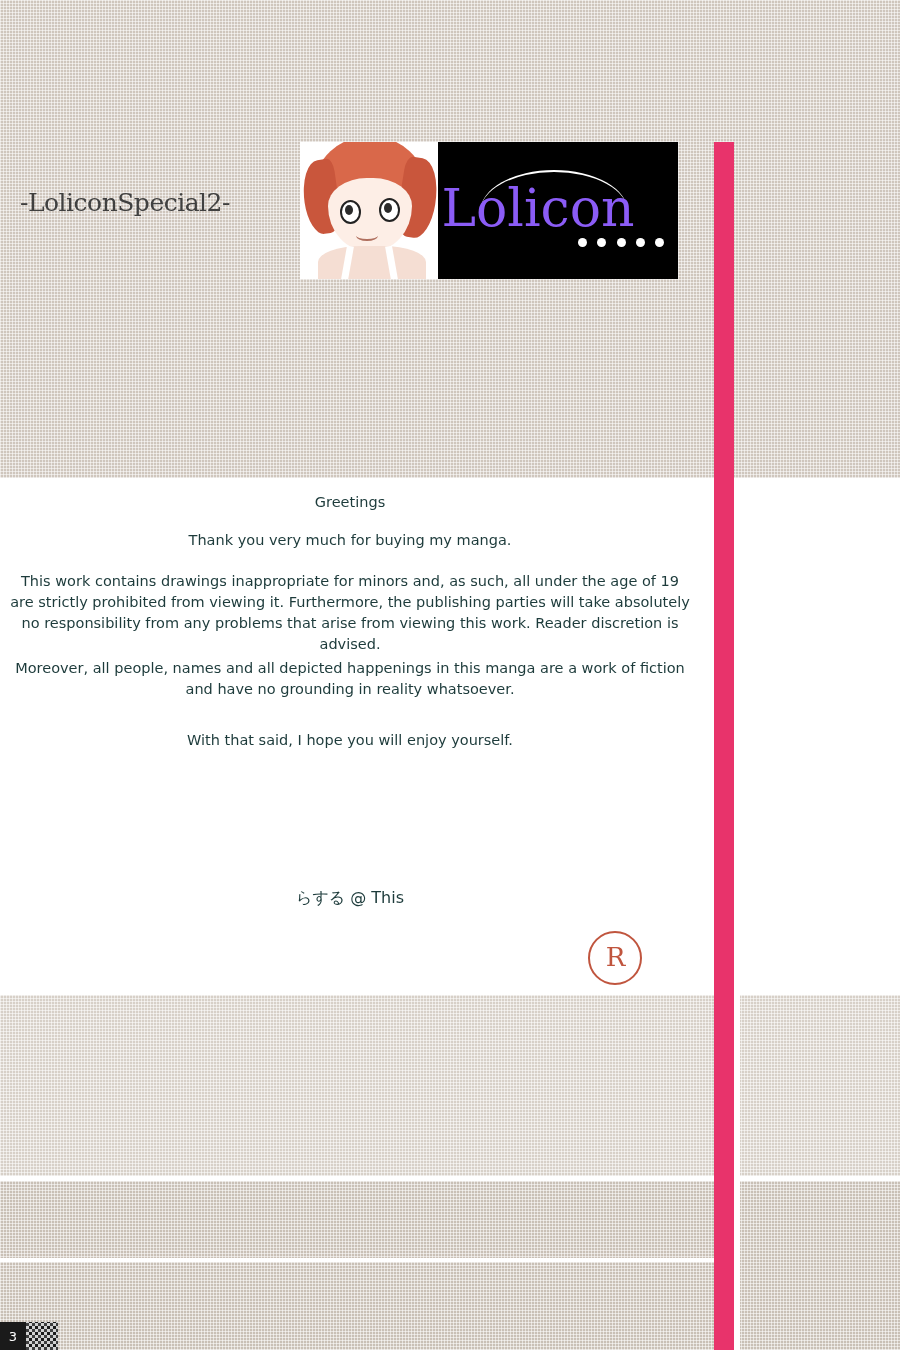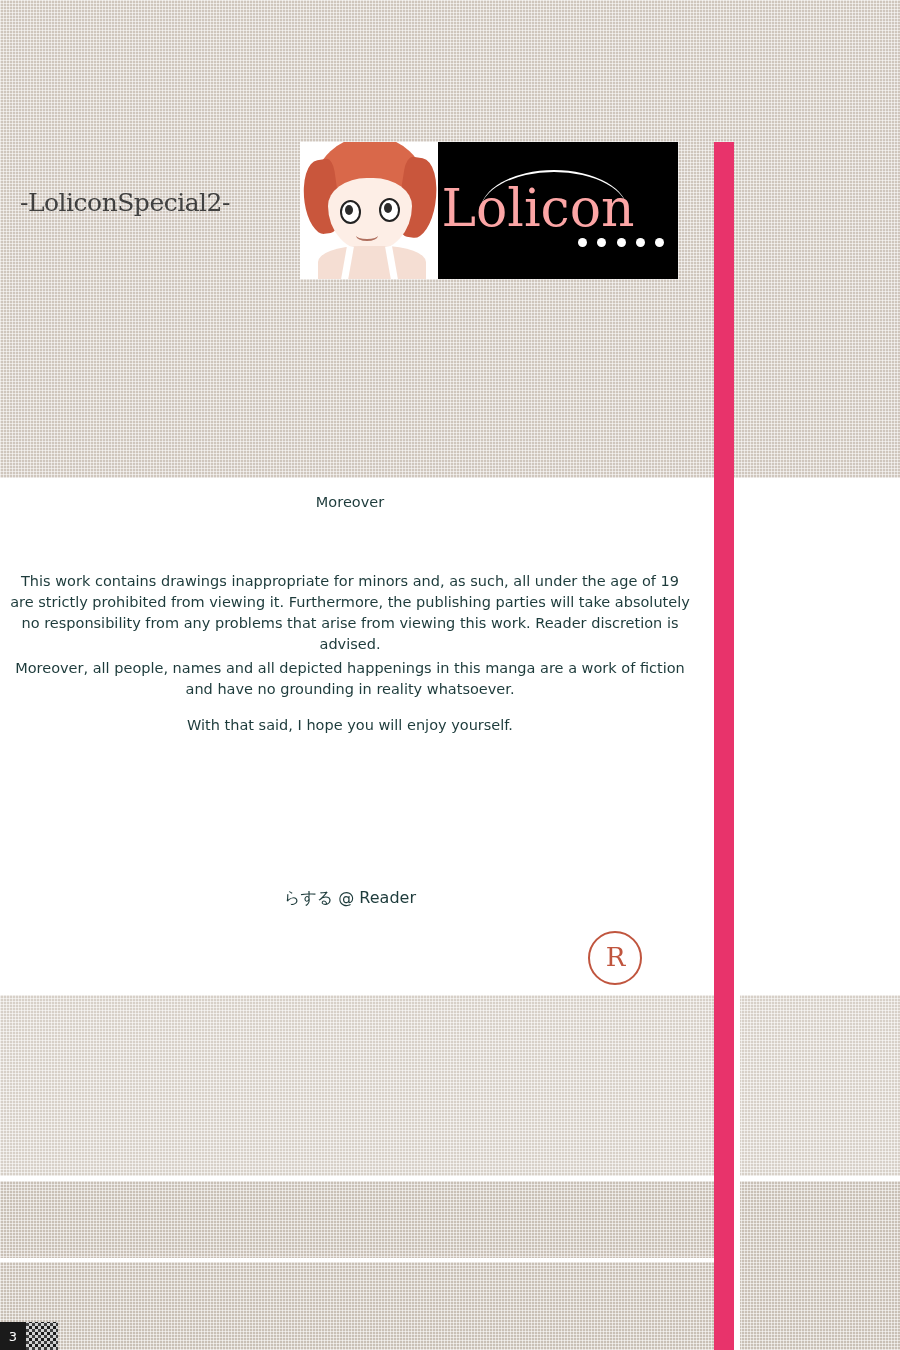--- a/index.html
+++ b/index.html
@@ -198,21 +198,21 @@
     width: 240px;
     height: 137px;
     background: #000000;
   }
   #logo-word {
     position: absolute;
     left: 0;
     top: 36px;
     width: 200px;
     text-align: center;
-    color: #fca5a5;
+    color: #8b5cf6;
     font-family: "DejaVu Serif", serif;
     font-size: 52px;
     letter-spacing: 0px;
   }
   #logo-arc {
     position: absolute;
     left: 42px;
     top: 28px;
     width: 148px;
     height: 40px;
@@ -249,21 +249,21 @@
     font-size: 14.5px;
     line-height: 21px;
     text-align: center;
     width: 680px;
     left: 10px;
   }
   #greet-heading { top: 14px; text-align: center; }
   #greet-thanks  { top: 52px; }
   #para1 { top: 93px; }
   #para2 { top: 180px; }
-  #para3 { top: 237px; }
+  #para3 { top: 252px; }
   #signature {
     position: absolute;
     left: 10px;
     top: 410px;
     width: 680px;
     text-align: center;
     font-size: 16px;
     color: #1d3b3b;
     font-family: "DejaVu Sans", sans-serif;
   }
@@ -354,25 +354,26 @@
     <div id="logo-dots">
       <span class="logo-dot"></span>
       <span class="logo-dot"></span>
       <span class="logo-dot"></span>
       <span class="logo-dot"></span>
       <span class="logo-dot"></span>
     </div>
   </div>
 
   <div id="body-panel">
-    <div class="body-line" id="greet-heading">Moreover</div>
+    <div class="body-line" id="greet-heading">Greetings</div>
+    <div class="body-line" id="greet-thanks">Thank you very much for buying my manga.</div>
     <div class="body-line" id="para1">This work contains drawings inappropriate for minors and, as such, all under the age of 19 are strictly prohibited from viewing it. Furthermore, the publishing parties will take absolutely no responsibility from any problems that arise from viewing this work. Reader discretion is advised.</div>
     <div class="body-line" id="para2">Moreover, all people, names and all depicted happenings in this manga are a work of fiction and have no grounding in reality whatsoever.</div>
     <div class="body-line" id="para3">With that said, I hope you will enjoy yourself.</div>
-    <div id="signature">らする @ Reader</div>
+    <div id="signature">らする @ This</div>
     <div id="r18-stamp">
       <span>R</span>
     </div>
   </div>
 
   <div id="page-number-box">3</div>
   <div id="page-number-checker"></div>
 
 </div>
 

